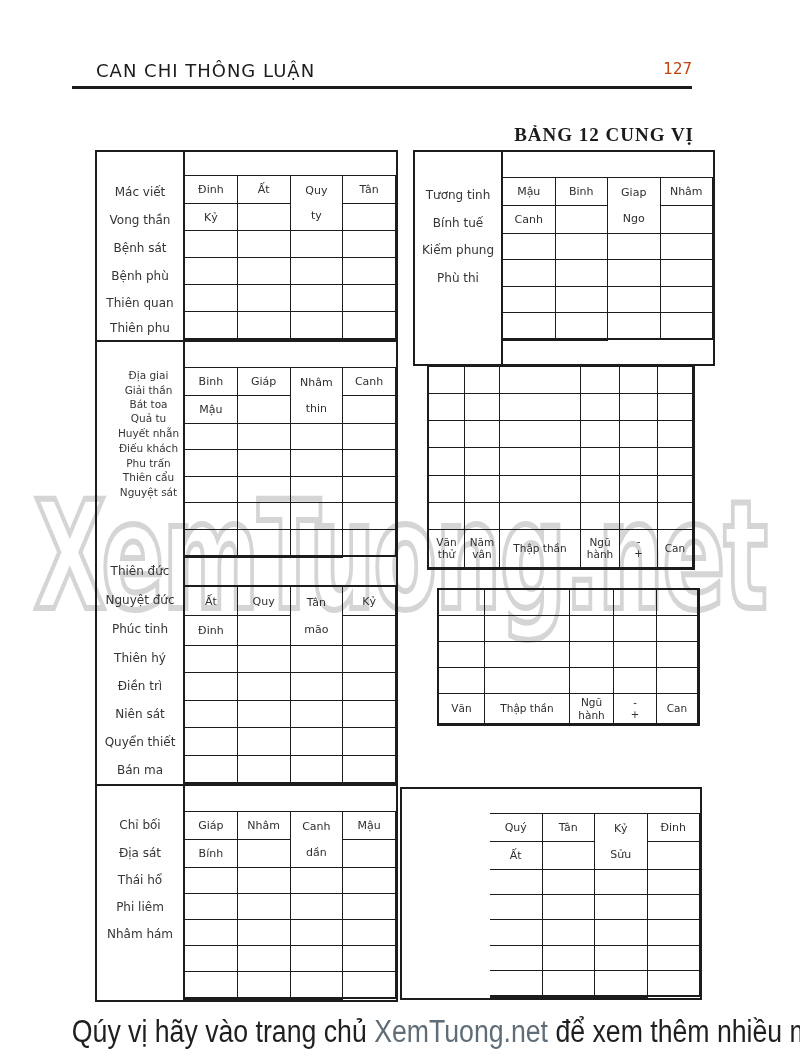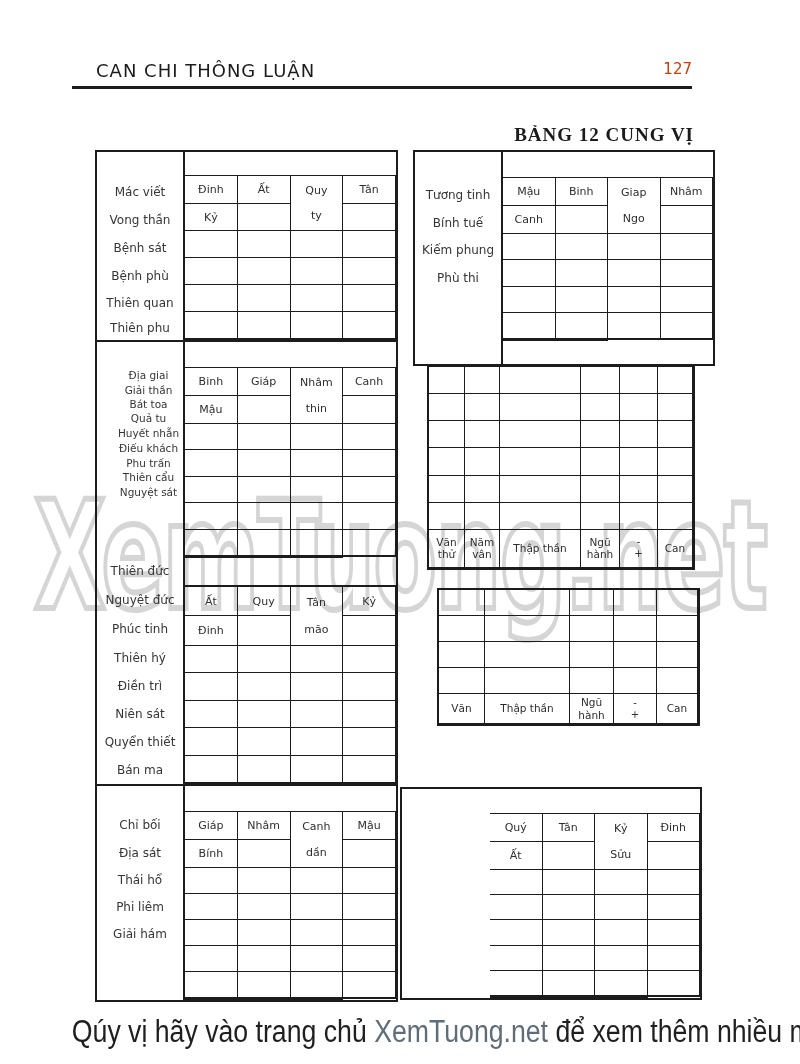--- a/index.html
+++ b/index.html
@@ -80,21 +80,21 @@
     <span class="rl" style="top:506px">Thiên hý</span>
     <span class="rl" style="top:534px">Điền trì</span>
     <span class="rl" style="top:562px">Niên sát</span>
     <span class="rl" style="top:590px">Quyển thiết</span>
     <span class="rl" style="top:618px">Bán ma</span>
 
     <span class="rl" style="top:673px">Chỉ bối</span>
     <span class="rl" style="top:701px">Địa sát</span>
     <span class="rl" style="top:728px">Thái hổ</span>
     <span class="rl" style="top:755px">Phi liêm</span>
-    <span class="rl" style="top:782px">Giải hám</span>
+    <span class="rl" style="top:782px">Nhâm hám</span>
   </div>
 
   <div class="sgrid" style="top:0;height:189px;grid-template-rows:24px 28px 27px 1fr 1fr 1fr 1fr;">
     <div class="cell strip"></div>
     <div class="cell">Đinh</div>
     <div class="cell">Ất</div>
     <div class="cell mcell">
       <span>Quy</span>
       <span>ty</span>
     </div>

